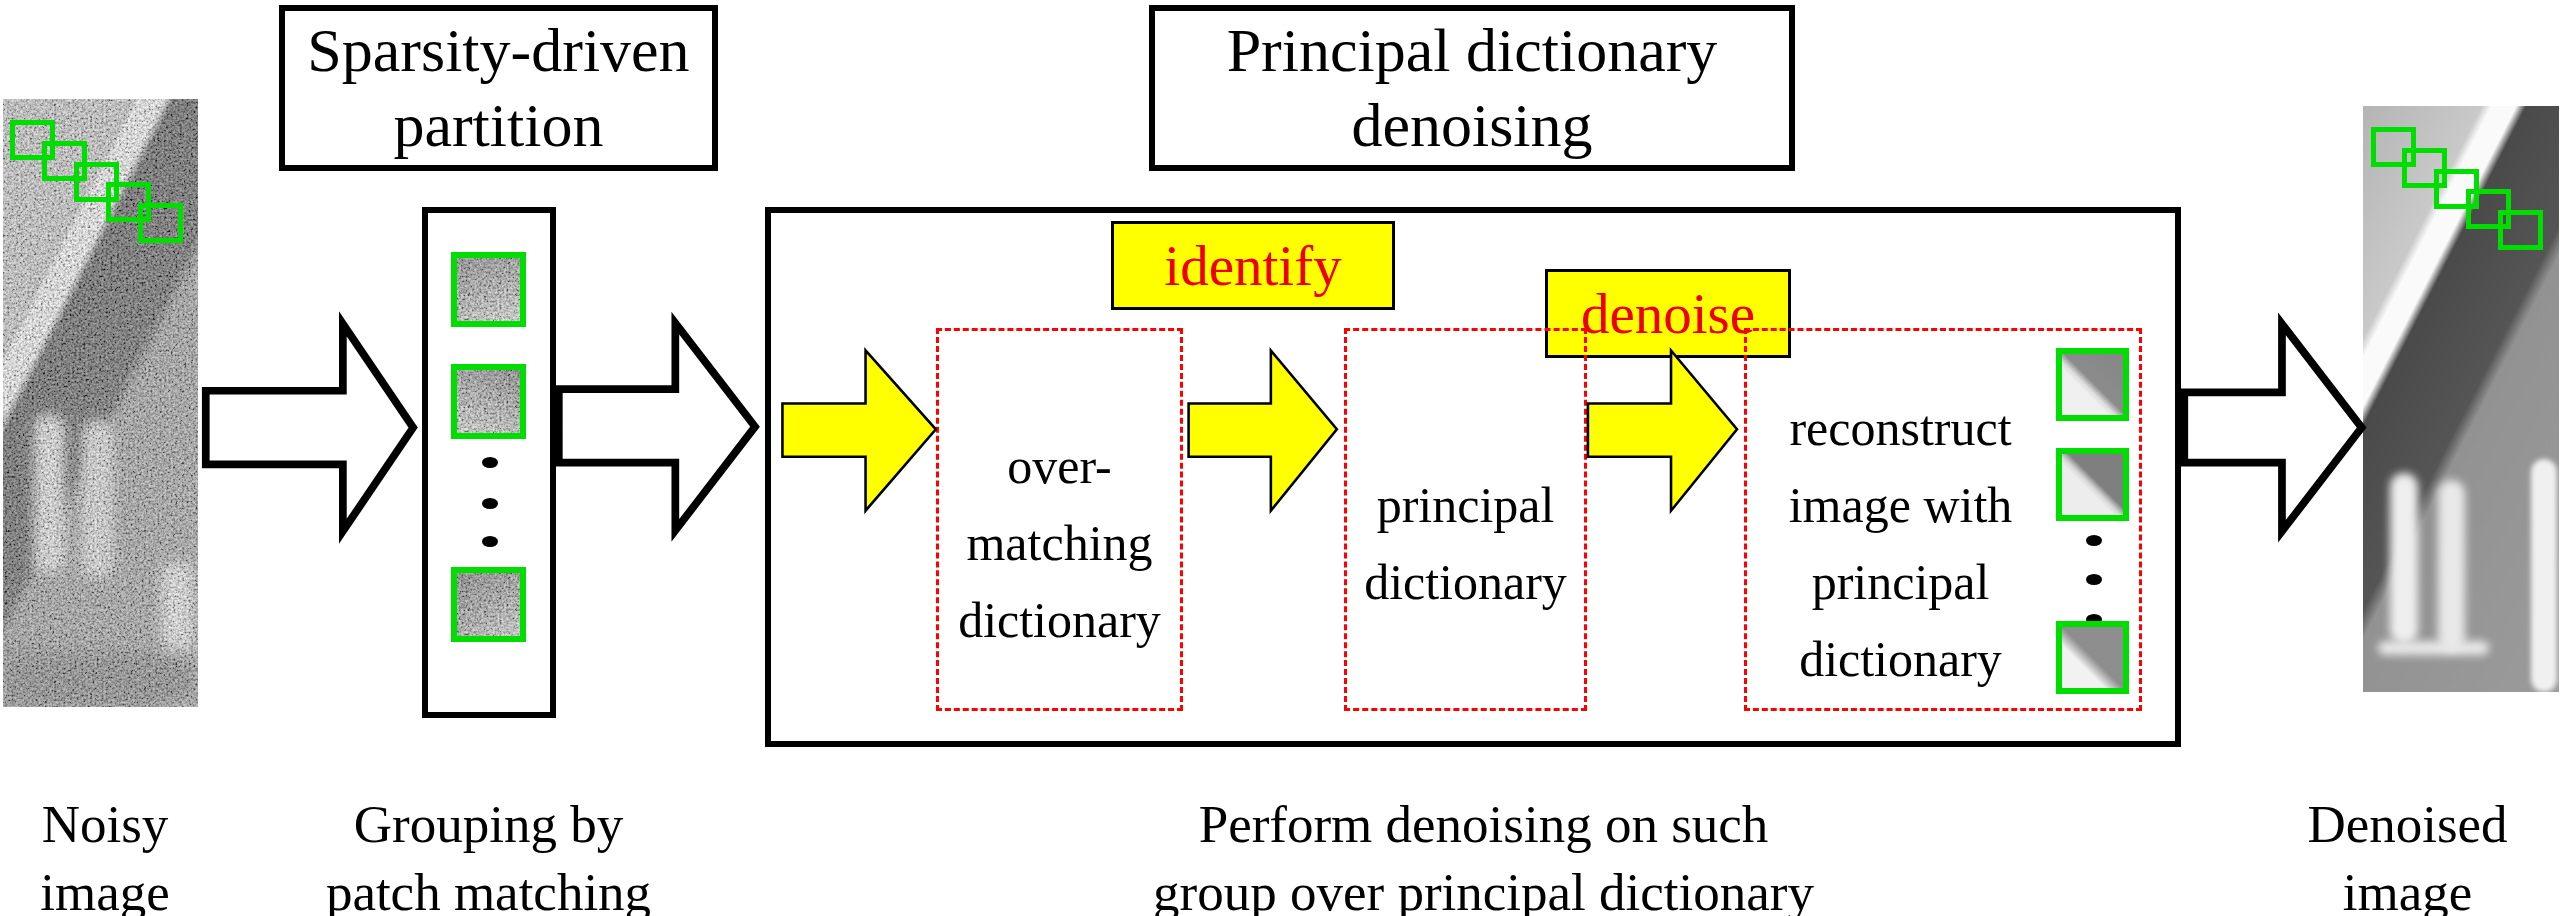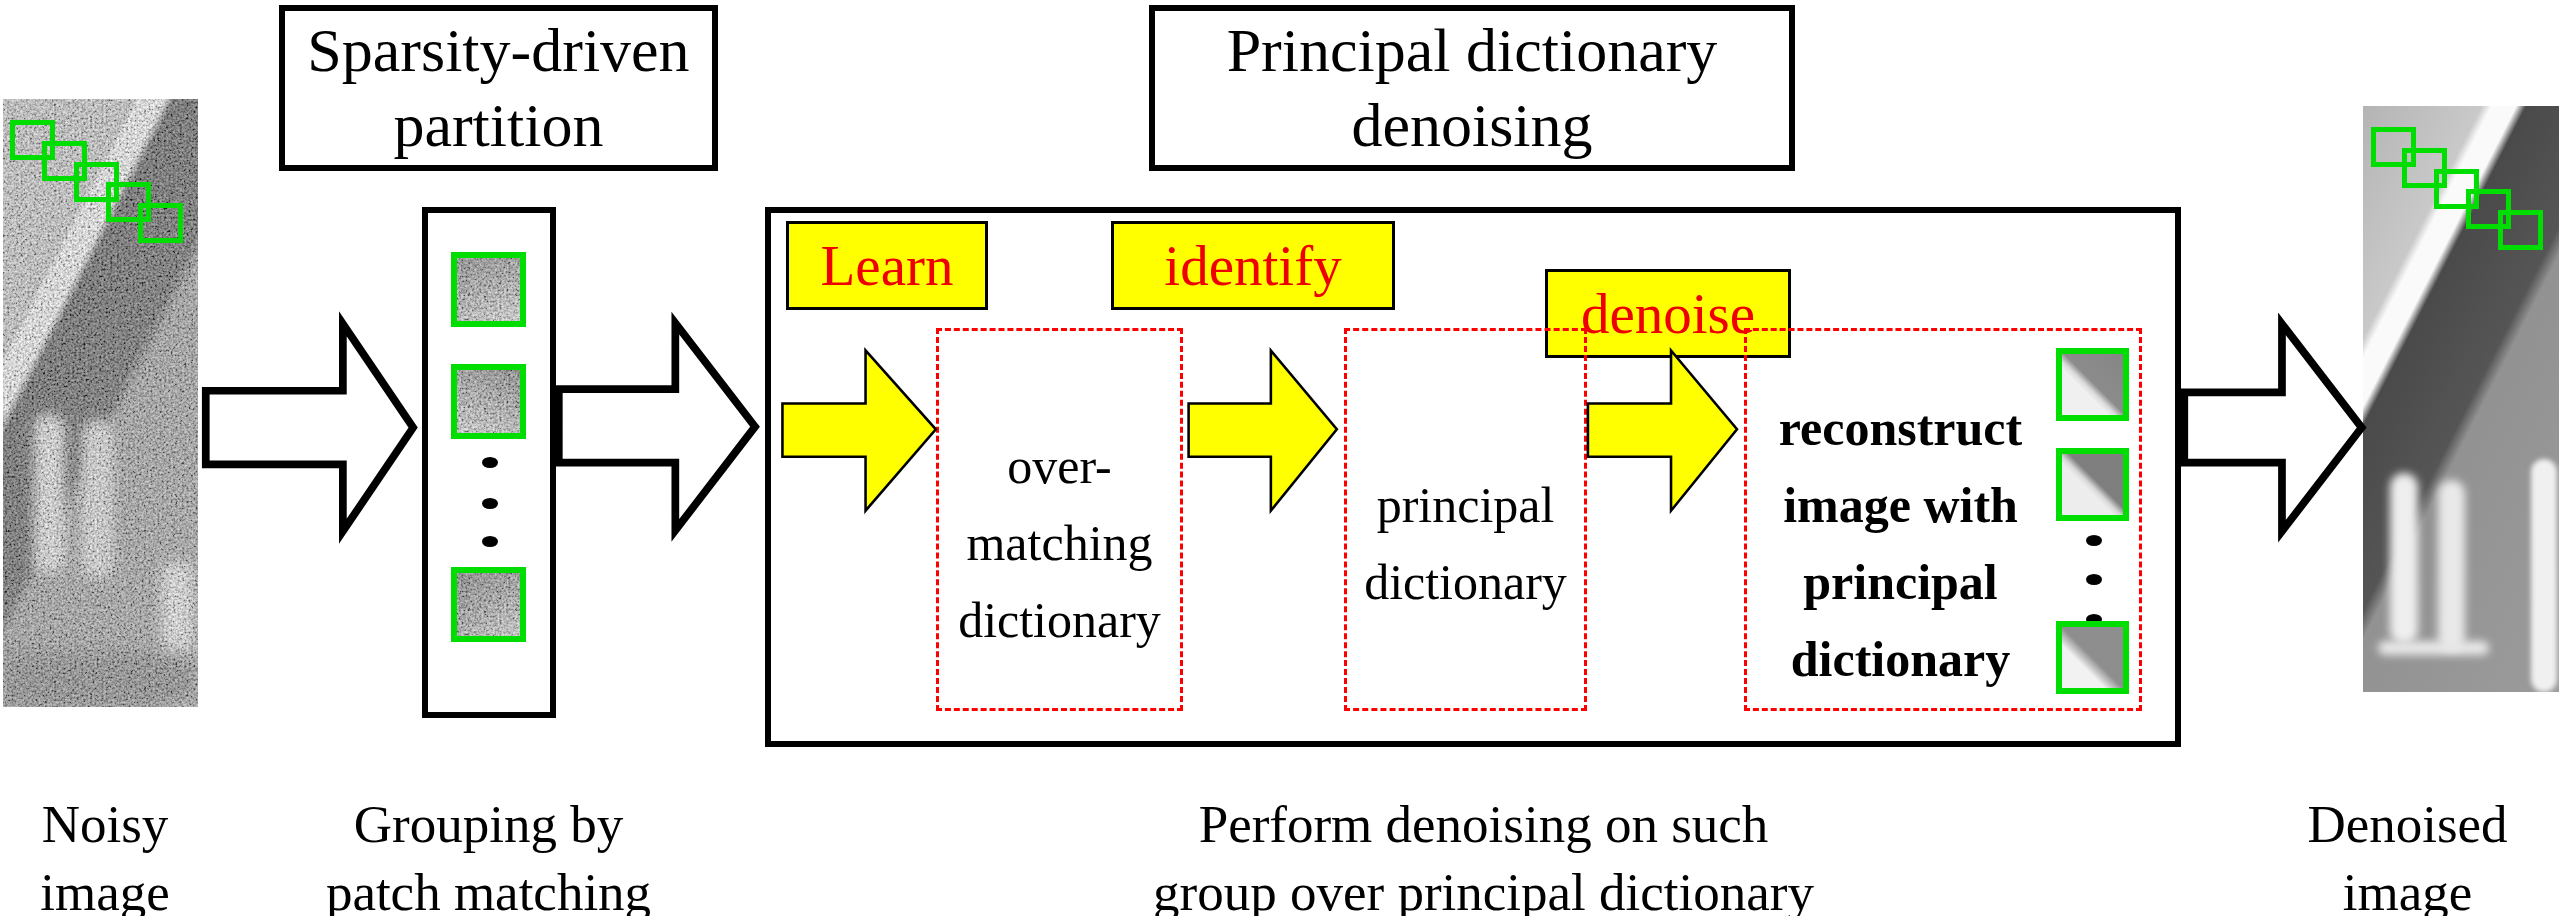--- a/index.html
+++ b/index.html
@@ -61,21 +61,21 @@
   .step.identify{left:1111px;top:221px;width:284px;justify-content:center;}
   .step.denoise{left:1545px;top:221px;width:246px;margin-top:48px;}
 
   
   .dash-box{position:absolute;top:328px;height:383px;border:3.4px dashed var(--dashed-red);background:transparent;
     display:flex;align-items:center;justify-content:center;}
   .dash-box .dash-text{font-size:50px;line-height:77px;text-align:center;padding-top:48px;}
   .dash-box.d1{left:936px;width:247px;}
   .dash-box.d2{left:1344px;width:243px;}
   .dash-box.d3{left:1744px;width:398px;justify-content:flex-start;}
-  .dash-box.d3 .dash-text{width:307px;font-weight:bold;}
+  .dash-box.d3 .dash-text{width:307px;}
   .spatch{position:absolute;left:309px;width:73px;height:73px;border:6px solid var(--patch-green);overflow:hidden;}
   .spatch .fill{position:absolute;inset:0;background:linear-gradient(to top right,#f0f0f0 38%,#dcdcdc 44%,#8b8b8b 52%,#868686 100%);}
 
   
   .caption{position:absolute;top:790px;font-size:53px;line-height:68px;text-align:center;}
   .caption.noisy{left:0;width:210px;}
   .caption.grouping{left:313px;width:351px;}
   .caption.perform{left:1087px;width:793px;}
   .caption.denoised{left:2295px;width:225px;text-align:center;}
 
@@ -148,23 +148,20 @@
     <div class="cpatch" style="top:354px;">
       <div class="fill" style="background:linear-gradient(150deg,#646464 0%,#9a9a9a 55%,#cfcfcf 100%);"></div>
       <svg class="grain" viewBox="0 0 73 73" width="63" height="63">
           <rect width="100%" height="100%" fill="#999" filter="url(#grain)"></rect>
         </svg>
     </div>
   </div>
 
   <div class="big-box"></div>
 
-  <div class="step learn">
-    <span>Learn</span>
-  </div>
   <div class="step identify">
     <span>identify</span>
   </div>
   <div class="step denoise">
     <span>denoise</span>
   </div>
 
   <div class="dash-box d1">
     <div class="dash-text pre">over-
 matching

